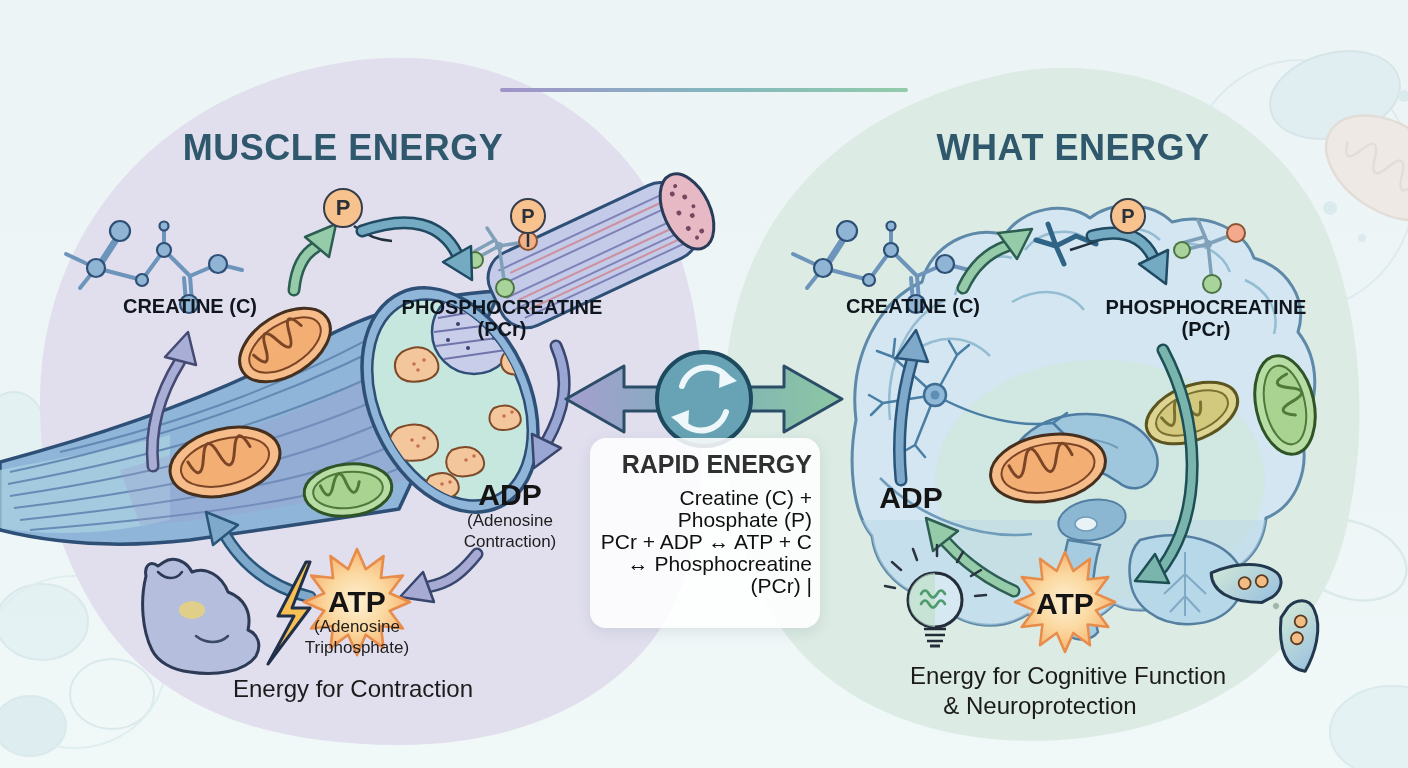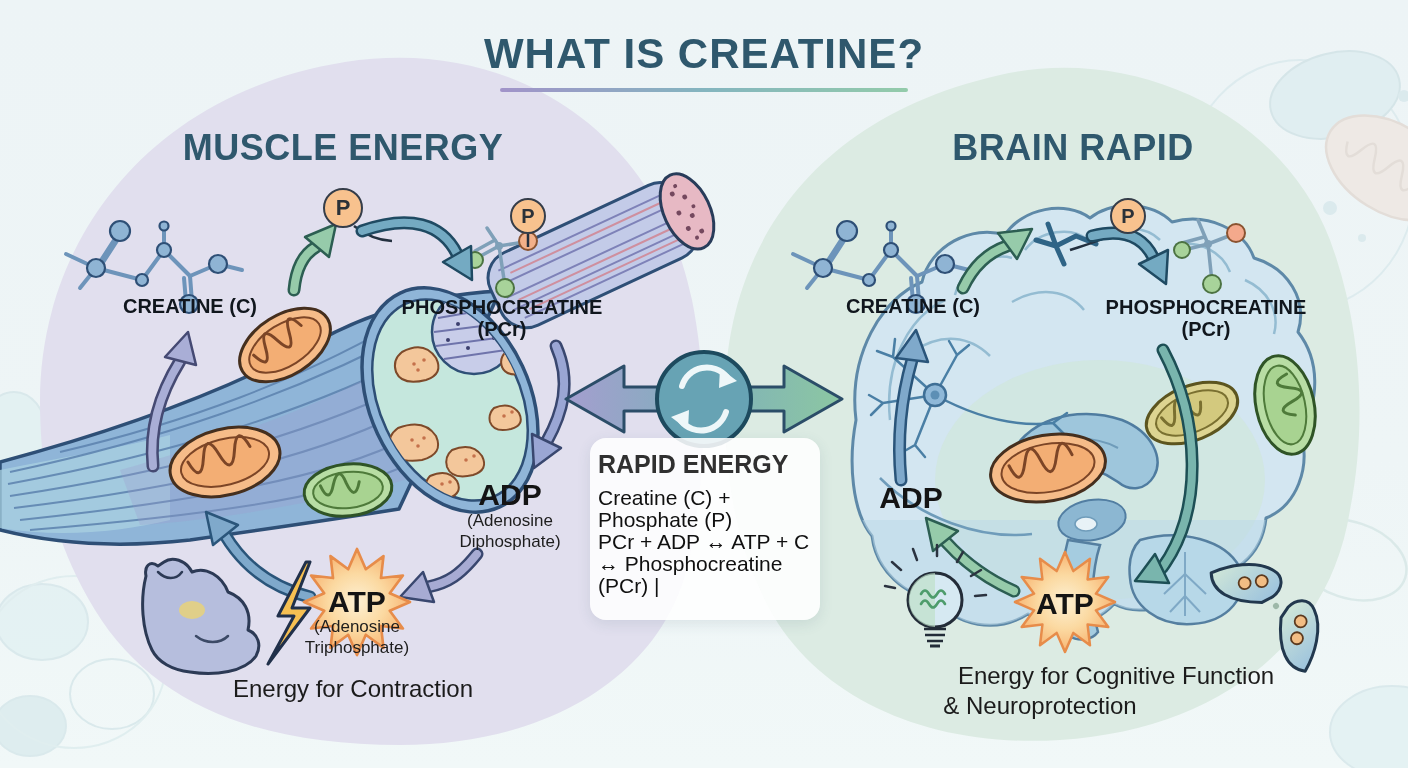--- a/index.html
+++ b/index.html
@@ -11,21 +11,21 @@
   .title{font-size:42px;font-weight:600;letter-spacing:1px;color:#2f586d;white-space:nowrap;}
   .underline{height:4px;border-radius:2px;background:linear-gradient(90deg,#a193c9,#84b5bf,#93cbaa);}
   .hsec{font-size:36px;font-weight:600;letter-spacing:.5px;color:#2f586d;white-space:nowrap;}
   .lbl{font-size:20px;font-weight:700;color:#10161d;white-space:nowrap;text-align:right;}
   .big{font-size:30px;font-weight:700;color:#141414;white-space:nowrap;}
   .sub{font-size:17px;font-weight:400;color:#1d1d1d;text-align:center;line-height:21px;}
   .cap{font-size:24px;font-weight:500;color:#1b1b1b;white-space:nowrap;}
   .pbadge{border-radius:50%;background:#f8c28e;border:2.5px solid #353d49;color:#2b3138;
     font-weight:700;display:flex;align-items:center;justify-content:center;box-sizing:border-box;}
   .card{background:rgba(255,255,255,.87);border-radius:16px;box-shadow:0 4px 14px rgba(60,90,110,.12);
-    text-align:left;padding:12px 8px 23px 8px;box-sizing:border-box;}
+    text-align:right;padding:12px 8px 31px 8px;box-sizing:border-box;}
   .cardtitle{font-size:25px;font-weight:600;color:#303030;line-height:29px;}
   .formula{font-size:21px;color:#101010;line-height:22px;margin-top:8px;}
 </style>
 </head>
 <body>
 
 <div id="canvas">
 
 <svg class="abs" style="left:0;top:0" width="1408" height="768" viewBox="0 0 1408 768">
   <defs>
@@ -419,47 +419,46 @@
   <g>
     <polygon points="566,399 624,366 624,387 784,387 784,366 842,399 784,432 784,411 624,411 624,432" fill="url(#dblArrow)" stroke="#2b4d68" stroke-width="3" stroke-linejoin="round"></polygon>
   </g>
   <g>
     <circle cx="704" cy="399" r="47" fill="#67a3b4" stroke="#1d4a5e" stroke-width="4"></circle>
     <use href="#recycHalf"></use>
     <use href="#recycHalf" transform="rotate(180 704 399)"></use>
   </g>
 </svg>
 
-<div class="abs ctr title" style="left:704px;top:30px">WHAT IS CREATINE?</div>
 <div class="abs underline" style="left:500px;top:88px;width:408px"></div>
 
 <div class="abs ctr hsec" style="left:343px;top:127px">MUSCLE ENERGY</div>
-<div class="abs ctr hsec" style="left:1073px;top:127px">BRAIN RAPID</div>
+<div class="abs ctr hsec" style="left:1073px;top:127px">WHAT ENERGY</div>
 
 <div class="abs pbadge" style="left:323px;top:188px;width:40px;height:40px;font-size:22px">P</div>
 <div class="abs pbadge" style="left:510px;top:198px;width:36px;height:36px;font-size:20px">P</div>
 <div class="abs pbadge" style="left:1110px;top:198px;width:36px;height:36px;font-size:20px">P</div>
 
 <div class="abs ctr lbl" style="left:190px;top:295px">CREATINE (C)</div>
 <div class="abs ctr lbl" style="left:502px;top:296px">PHOSPHOCREATINE</div>
 <div class="abs ctr lbl" style="left:502px;top:318px">(PCr)</div>
 
 <div class="abs ctr lbl" style="left:913px;top:295px">CREATINE (C)</div>
 <div class="abs ctr lbl" style="left:1206px;top:296px">PHOSPHOCREATINE</div>
 <div class="abs ctr lbl" style="left:1206px;top:318px">(PCr)</div>
 
 <div class="abs ctr big" style="left:510px;top:478px">ADP</div>
-<div class="abs ctr sub" style="left:510px;top:510px;width:122px">(Adenosine Diphosphate)</div>
+<div class="abs ctr sub" style="left:510px;top:510px;width:122px">(Adenosine Contraction)</div>
 <div class="abs ctr big" style="left:357px;top:585px">ATP</div>
 <div class="abs ctr cap" style="left:353px;top:675px">Energy for Contraction</div>
 <div class="abs ctr sub" style="left:357px;top:616px;width:132px">(Adenosine Triphosphate)</div>
 
 <div class="abs ctr big" style="left:911px;top:481px">ADP</div>
 <div class="abs ctr big" style="left:1065px;top:587px">ATP</div>
-<div class="abs ctr cap" style="left:1116px;top:662px">Energy for Cognitive Function</div>
+<div class="abs ctr cap" style="left:1068px;top:662px">Energy for Cognitive Function</div>
 <div class="abs ctr cap" style="left:1040px;top:692px">&amp; Neuroprotection</div>
 
 <div class="abs card" style="left:590px;top:438px;width:230px">
   <div class="cardtitle">RAPID ENERGY</div>
   <div class="formula">
     <div>Creatine (C) + Phosphate (P)</div>
     <div>PCr + ADP ↔ ATP + C</div>
     <div>↔ Phosphocreatine (PCr) |</div>
   </div>
 </div>

